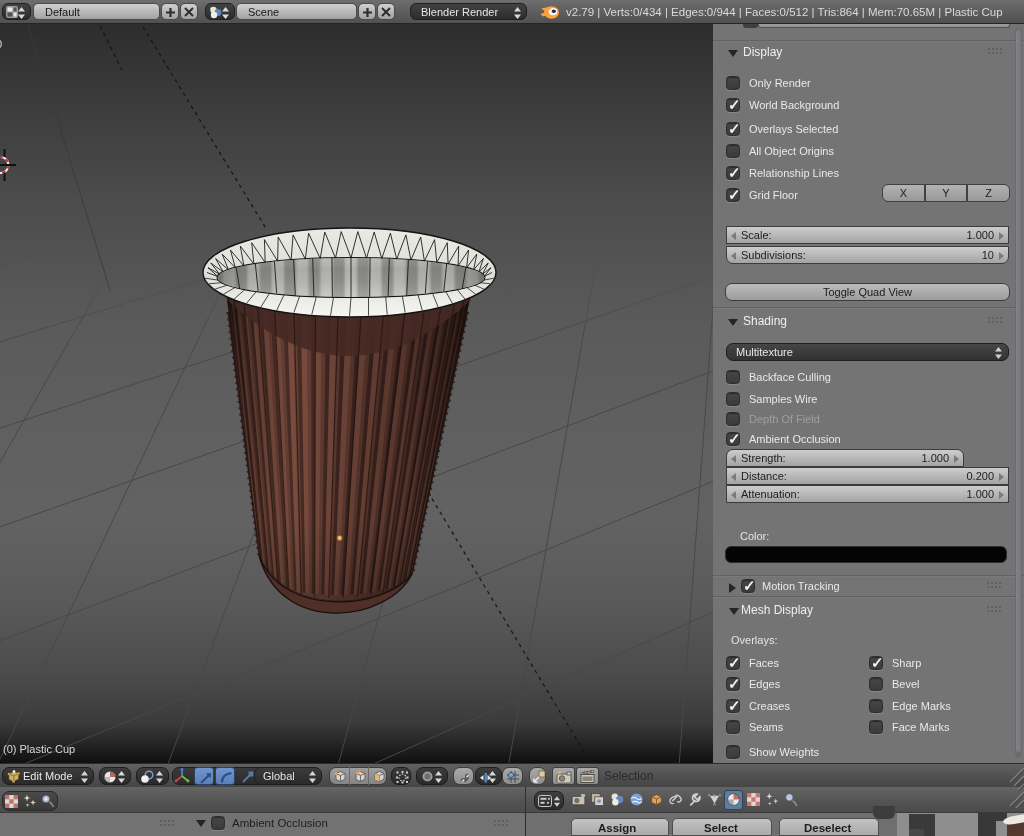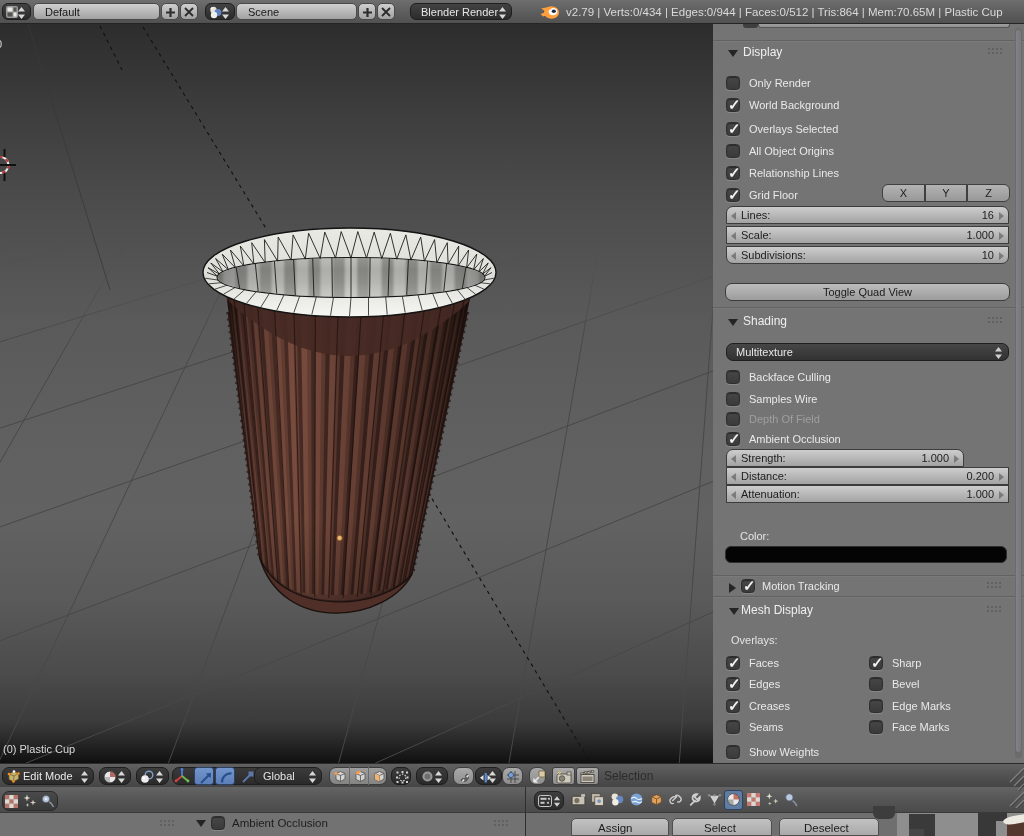--- a/index.html
+++ b/index.html
@@ -41,21 +41,21 @@
 .sarr.l { left:4px; border-right:5px solid #333; }
 .sarr.r { right:4px; border-left:5px solid #333; }
 
 #vheader { position:absolute; left:0; top:763px; width:1024px; height:24px;
   background:linear-gradient(#616161,#4f4f4f 60%,#454545); border-top:1px solid #2a2a2a; }
 
 #botleft { position:absolute; left:0; top:787px; width:525px; height:49px; }
 #blhead { position:absolute; left:0; top:0; width:525px; height:26px;
   background:linear-gradient(#646464,#535353 60%,#4b4b4b); border-bottom:1px solid #3a3a3a;}
 #blbody { position:absolute; left:0; top:26px; width:525px; height:23px; background:#6f6f6f; }
-#botright { position:absolute; left:525px; top:787px; width:499px; height:49px; border-left:1px solid #2e2e2e; }
+#botright { position:absolute; left:525px; top:787px; width:499px; height:49px; border-left:1px solid #2e2e2e;font-weight:bold; }
 #brhead { position:absolute; left:0; top:0; width:499px; height:26px;
   background:linear-gradient(#646464,#535353 60%,#4b4b4b); border-bottom:1px solid #3a3a3a;}
 #brbody { position:absolute; left:0; top:26px; width:499px; height:23px; background:#6f6f6f; }
 </style>
 </head>
 <body>
 <div id="page">
   <div id="infobar">
       <div class="darkbtn" style="left:2px;top:3px;width:29px">
         <svg width="12" height="12" viewBox="0 0 12 12" style="position:absolute;left:3px;top:2px">
@@ -99,21 +99,21 @@
       <div class="lightbtn" style="left:358px;top:3px;width:18px;text-align:center">
         <svg width="11" height="11" viewBox="0 0 11 11" style="position:absolute;left:2.5px;top:3px">
           <path d="M5.5 1 L5.5 10 M1 5.5 L10 5.5" stroke="#2e2e2e" stroke-width="2.2"></path>
         </svg>
       </div>
       <div class="lightbtn" style="left:377px;top:3px;width:18px">
         <svg width="10" height="10" viewBox="0 0 10 10" style="position:absolute;left:3px;top:3px">
           <path d="M1 1 L9 9 M9 1 L1 9" stroke="#2b2b2b" stroke-width="1.8"></path>
         </svg>
       </div>
-      <div class="darkbtn" style="left:410px;top:3px;width:102px">
+      <div class="darkbtn" style="left:410px;top:3px;width:117px">
         <span style="position:absolute;left:10px;top:2px">Blender Render</span>
         <svg width="9" height="14" viewBox="0 0 9 14" style="position:absolute;right:4px;top:1.5px">
           <path d="M4.5 1 L8 5.5 L1 5.5 Z M4.5 13 L8 8.5 L1 8.5 Z" fill="#d8d8d8"></path>
         </svg>
       </div>
       <svg width="20" height="16" viewBox="0 0 20 16" style="position:absolute;left:540px;top:4px">
 <ellipse cx="11.5" cy="8.5" rx="7.5" ry="6.2" fill="#ff9f3e"></ellipse>
 <ellipse cx="13" cy="7.6" rx="4.3" ry="3.6" fill="#fdfdfd"></ellipse>
 <ellipse cx="13.8" cy="7.2" rx="2.1" ry="1.8" fill="#1e2a45"></ellipse>
 <path d="M1 4.5 L9 3 L12 5 L5 7 Z" fill="#ff9f3e"></path>
@@ -584,26 +584,20 @@
       <span class="cblab" style="left:36px;top:99px;color:#e9e9e9">Overlays Selected</span>
       <div class="cb" style="left:13px;top:120px"></div>
       <span class="cblab" style="left:36px;top:121px;color:#e9e9e9">All Object Origins</span>
       <div class="cb ck" style="left:13px;top:142px"></div>
       <span class="cblab" style="left:36px;top:143px;color:#e9e9e9">Relationship Lines</span>
       <div class="cb ck" style="left:13px;top:164px"></div>
       <span class="cblab" style="left:36px;top:165px;color:#e9e9e9">Grid Floor</span>
       <div style="position:absolute;left:169.0px;top:160px;width:42.7px;height:18px;background:linear-gradient(#b3b3b3,#989898);border:1px solid #404040;border-radius:6px 0 0 6px;color:#1d1d1d;font-size:11px;text-align:center;line-height:17px">X</div>
       <div style="position:absolute;left:211.7px;top:160px;width:42.7px;height:18px;background:linear-gradient(#b3b3b3,#989898);border:1px solid #404040;border-radius:0;color:#1d1d1d;font-size:11px;text-align:center;line-height:17px">Y</div>
       <div style="position:absolute;left:254.4px;top:160px;width:42.7px;height:18px;background:linear-gradient(#b3b3b3,#989898);border:1px solid #404040;border-radius:0 6px 6px 0;color:#1d1d1d;font-size:11px;text-align:center;line-height:17px">Z</div>
-      <div class="slider" style="left:13px;top:182px;width:283px;border-radius:7px 7px 0 0">
-        <i class="sarr l"></i>
-        <span class="lab">Lines:</span>
-        <span class="val">16</span>
-        <i class="sarr r"></i>
-      </div>
       <div class="slider" style="left:13px;top:202px;width:283px;">
         <i class="sarr l"></i>
         <span class="lab">Scale:</span>
         <span class="val">1.000</span>
         <i class="sarr r"></i>
       </div>
       <div class="slider" style="left:13px;top:222px;width:283px;border-radius:0 0 7px 7px">
         <i class="sarr l"></i>
         <span class="lab">Subdivisions:</span>
         <span class="val">10</span>

